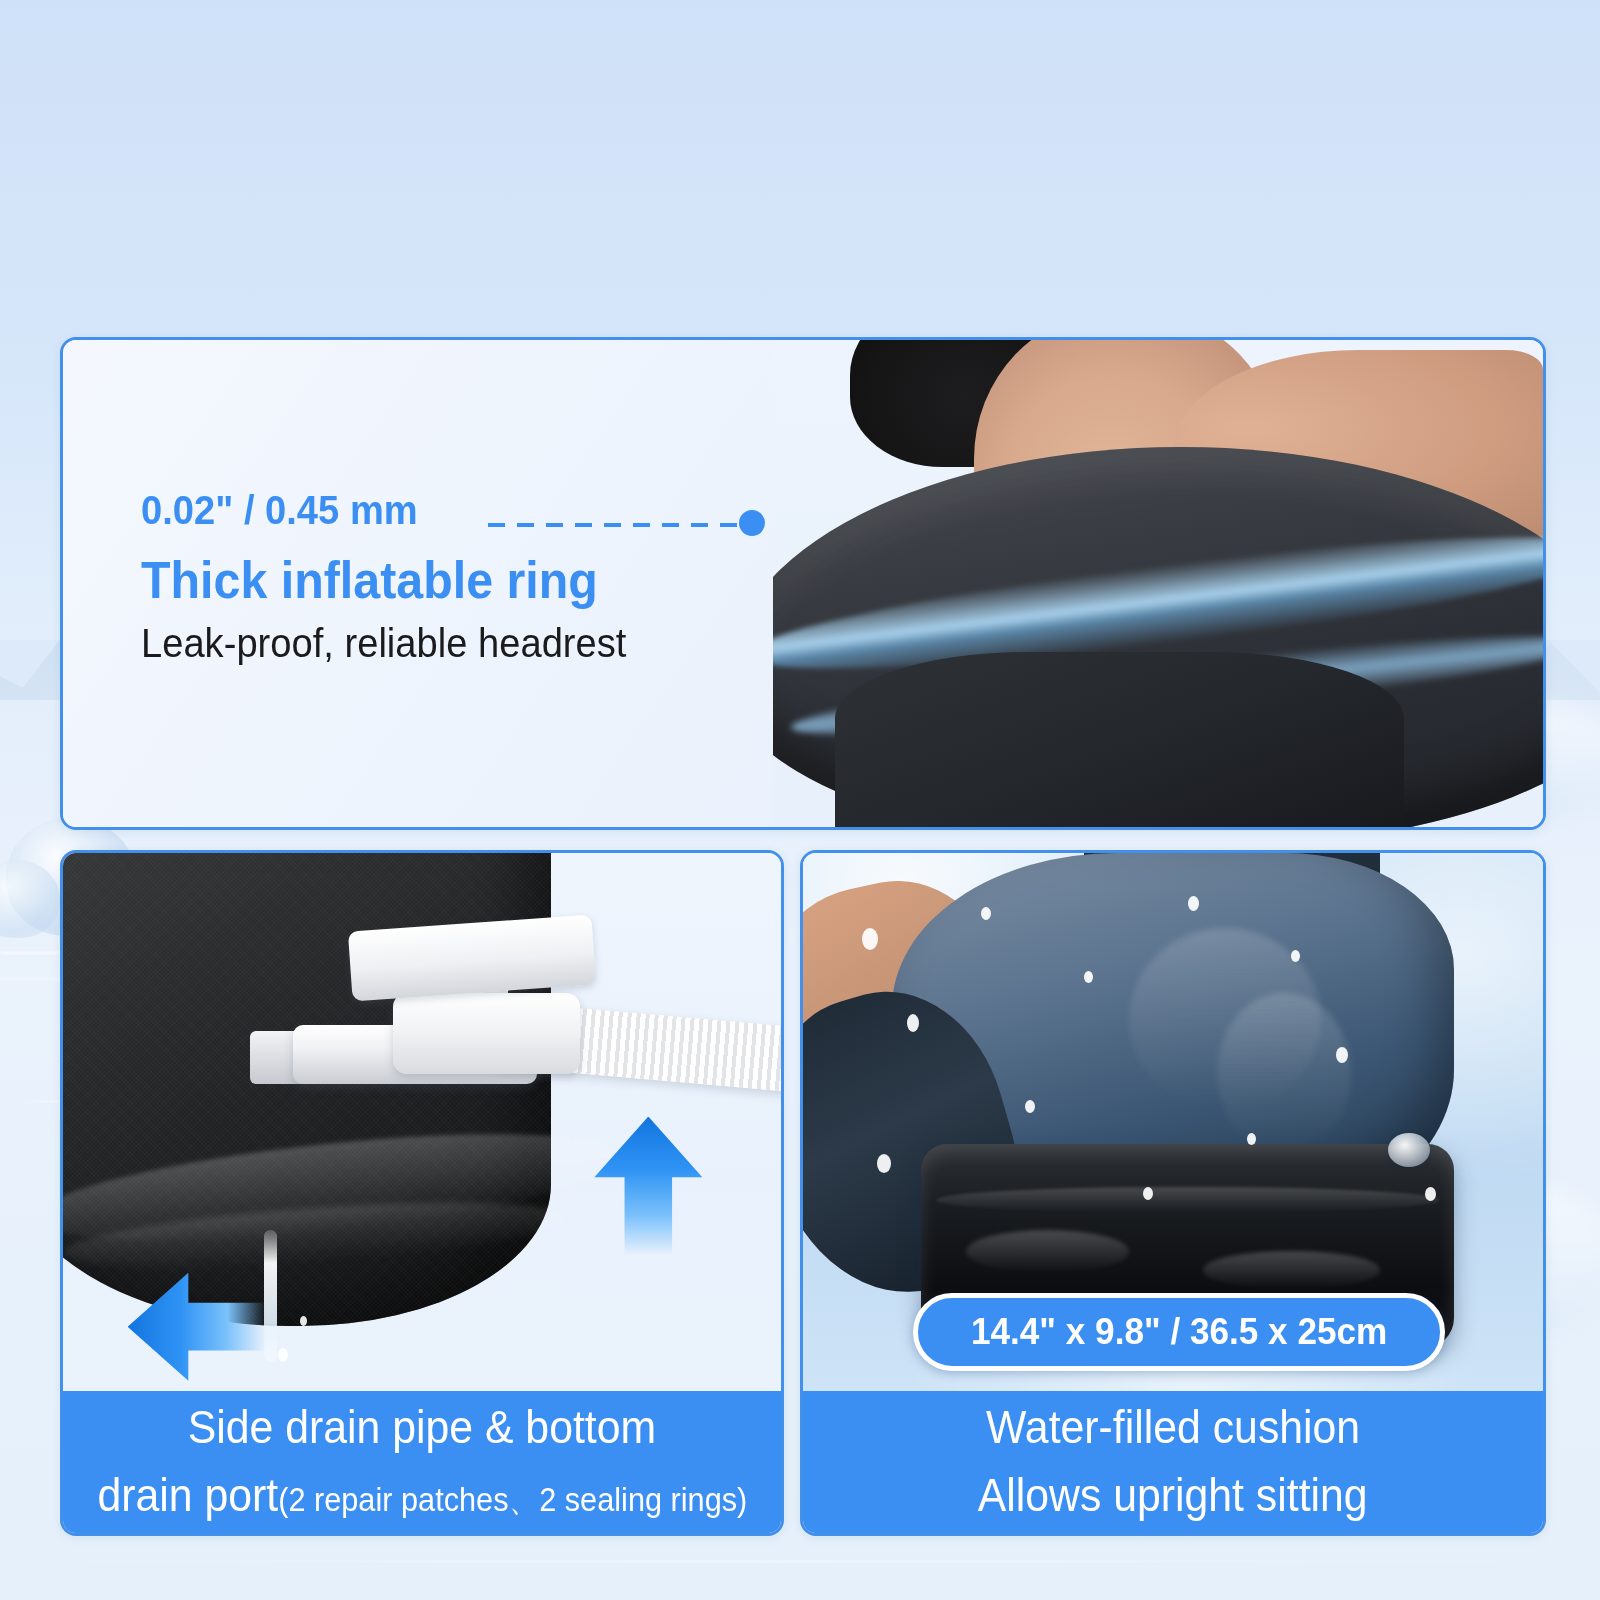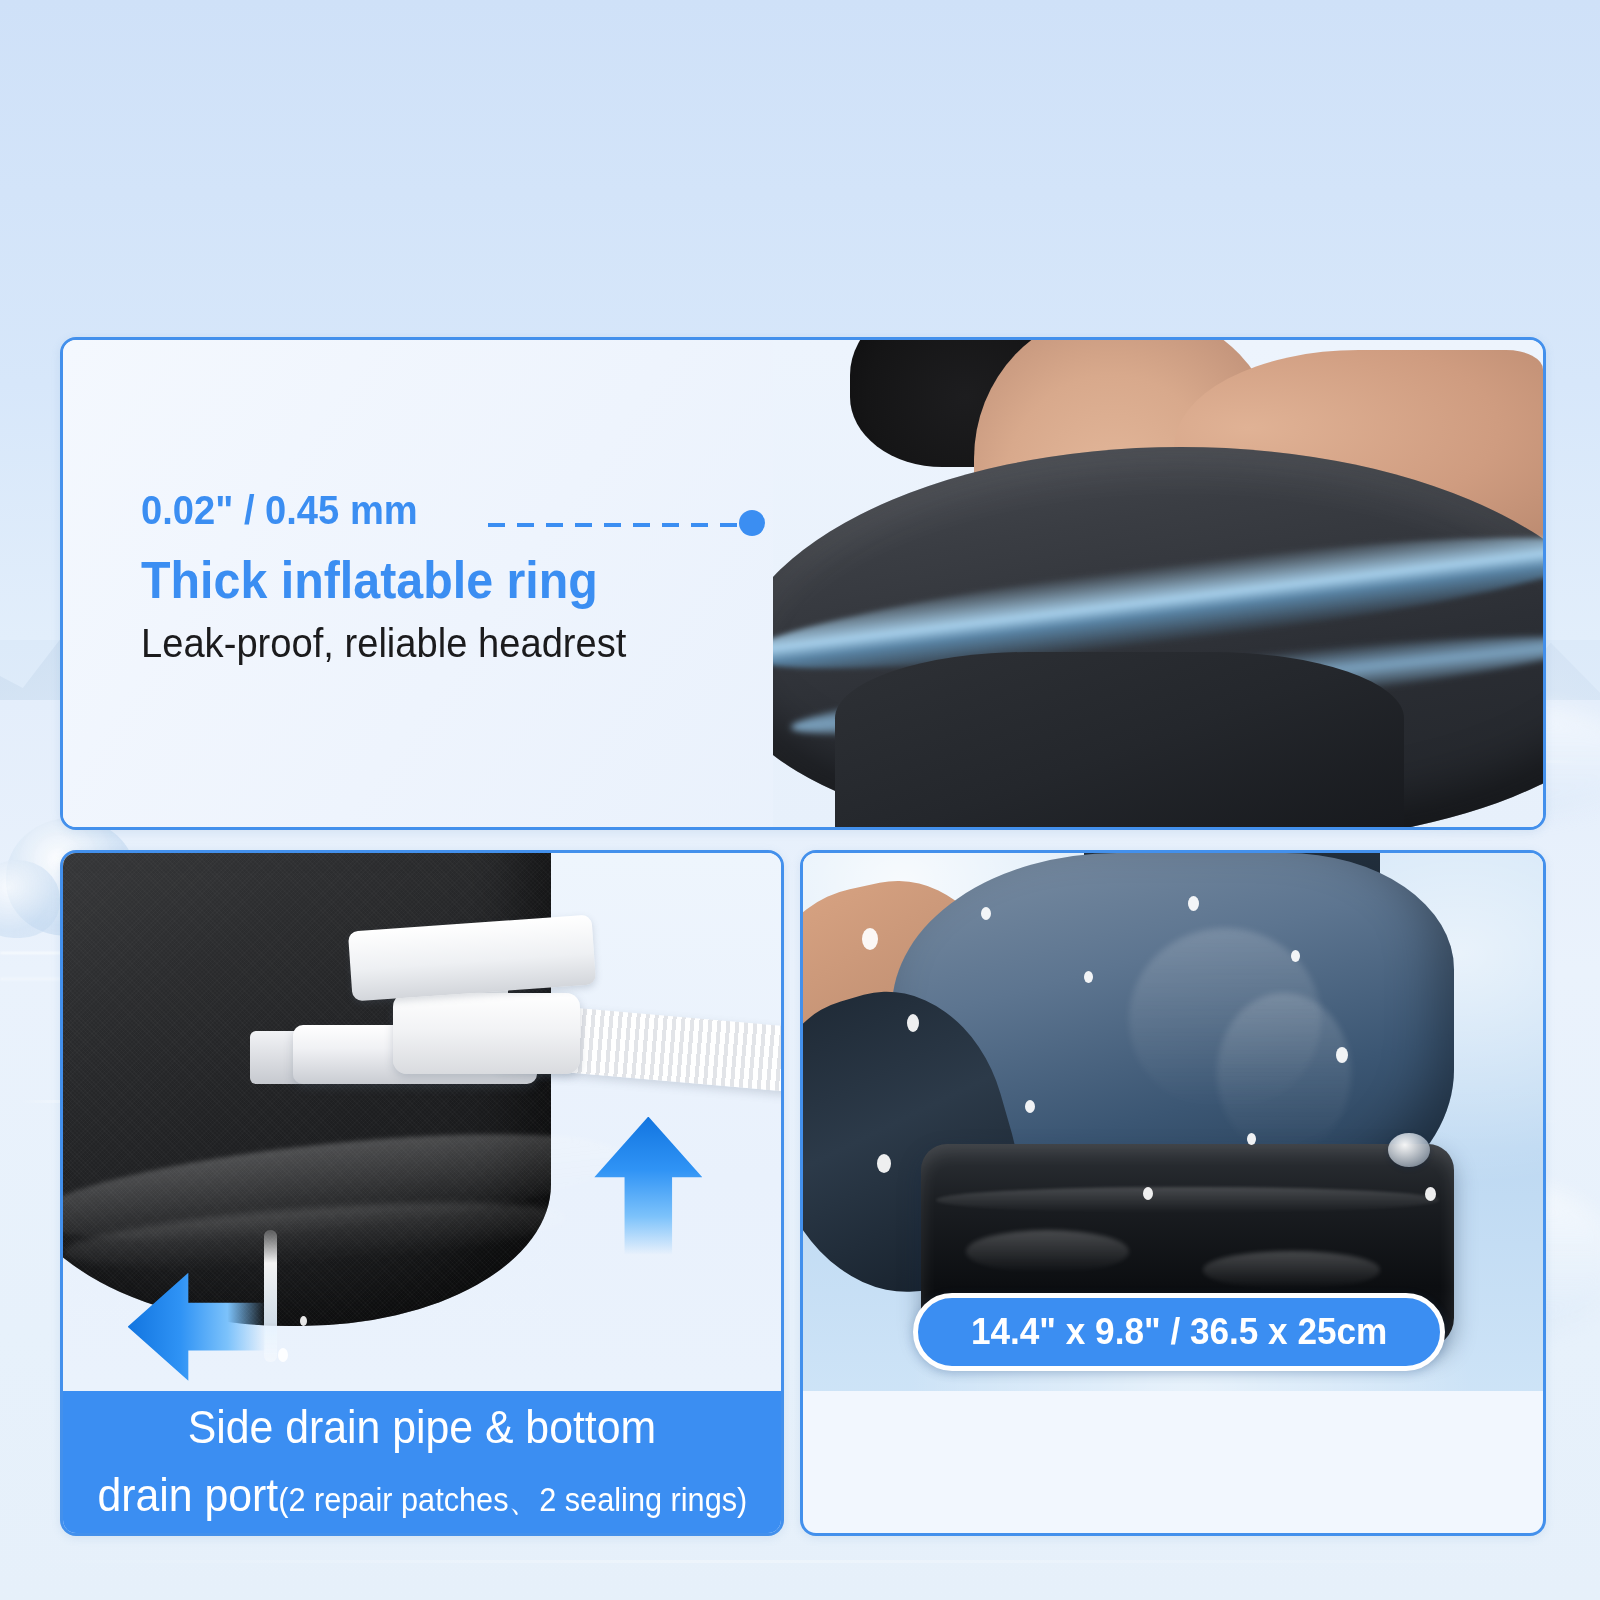--- a/index.html
+++ b/index.html
@@ -314,15 +314,19 @@
       <div class="splash" style="left:60%;top:52%;width:9px;height:12px;"></div>
       <div class="splash" style="left:10%;top:56%;width:14px;height:19px;"></div>
       <div class="splash" style="left:46%;top:62%;width:10px;height:13px;"></div>
       <div class="splash" style="left:84%;top:62%;width:11px;height:14px;"></div>
 
       <div class="pill">
         <span>14.4" x 9.8" / 36.5 x 25cm</span>
       </div>
     </div>
 
+    <div class="caption" id="cap-cushion">
+      <div class="cap-line">Water-filled cushion</div>
+      <div class="cap-line">Allows upright sitting</div>
+    </div>
   </div>
 
 </div>
 
 </body></html>

